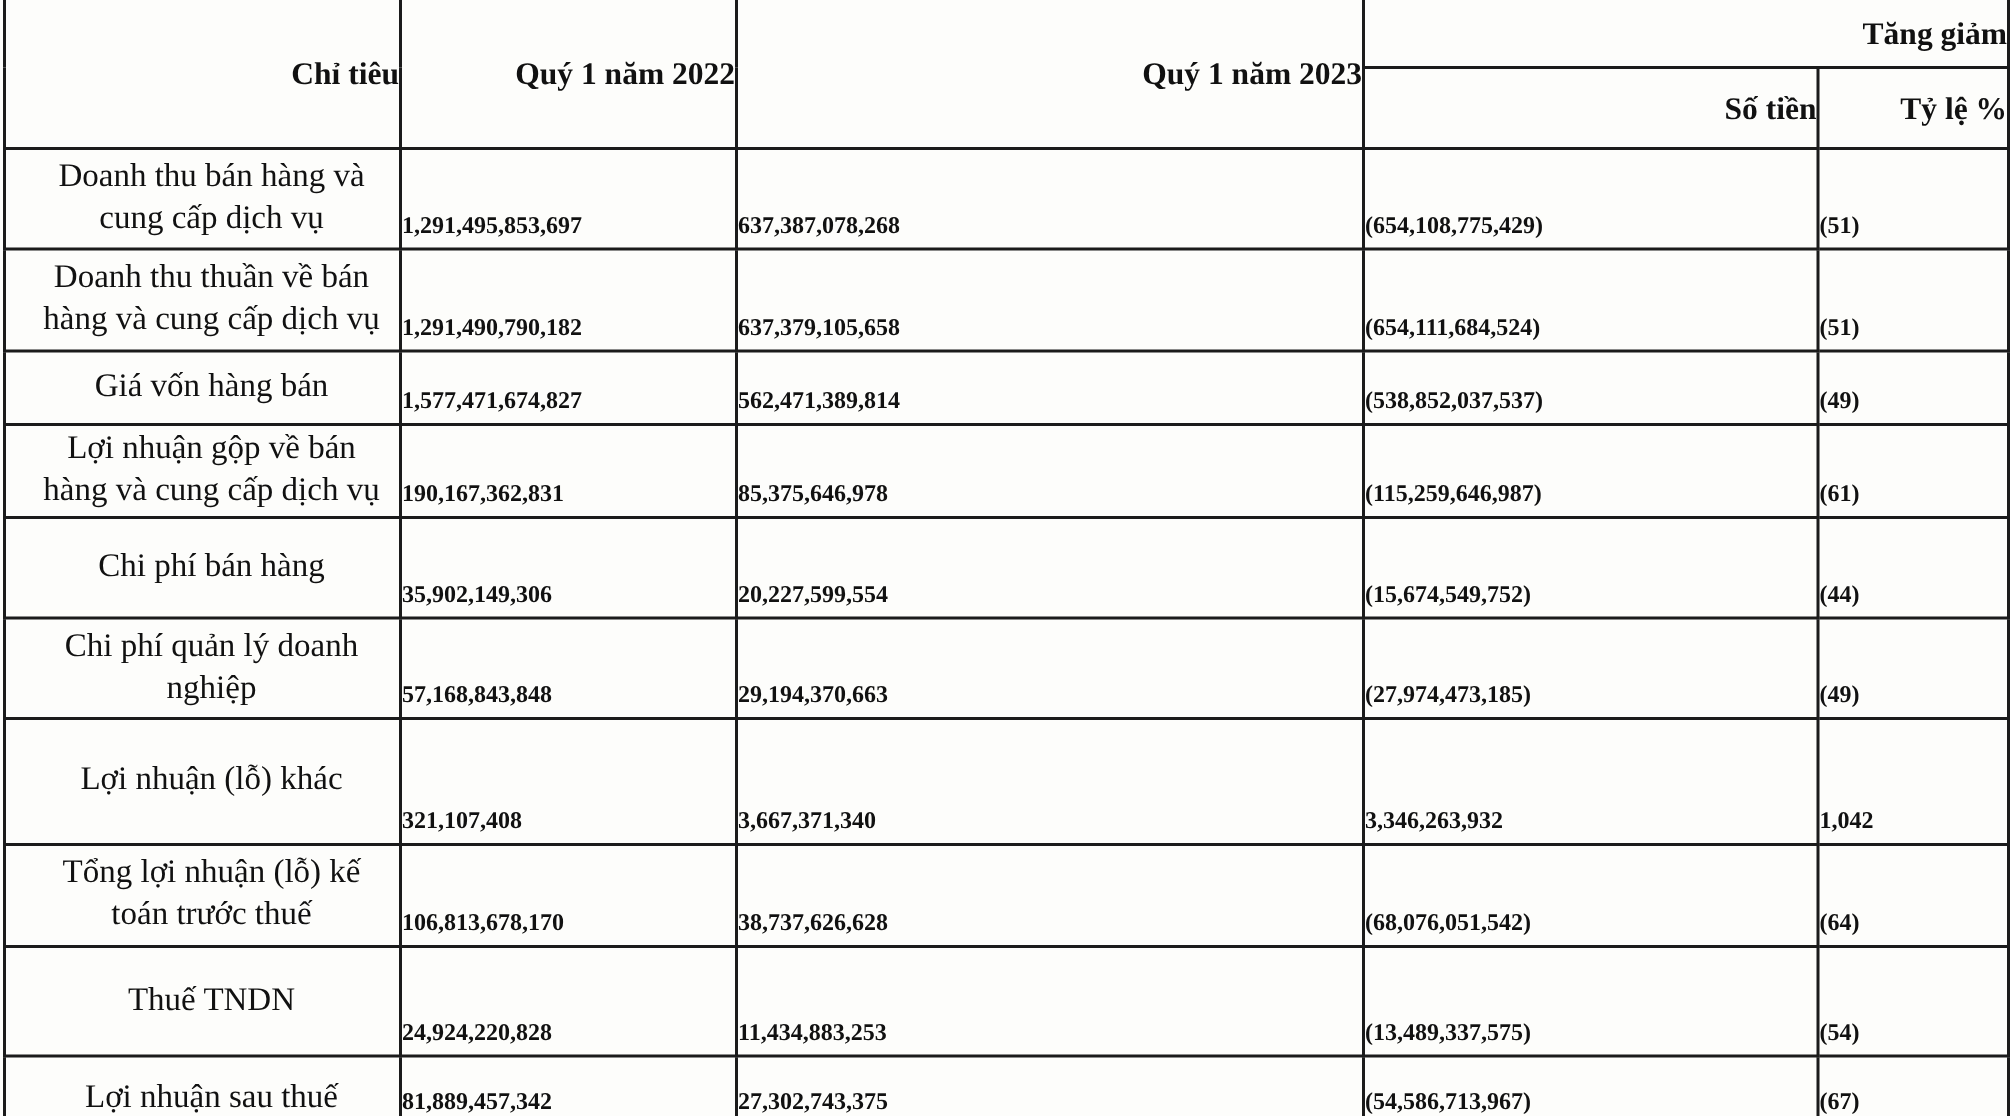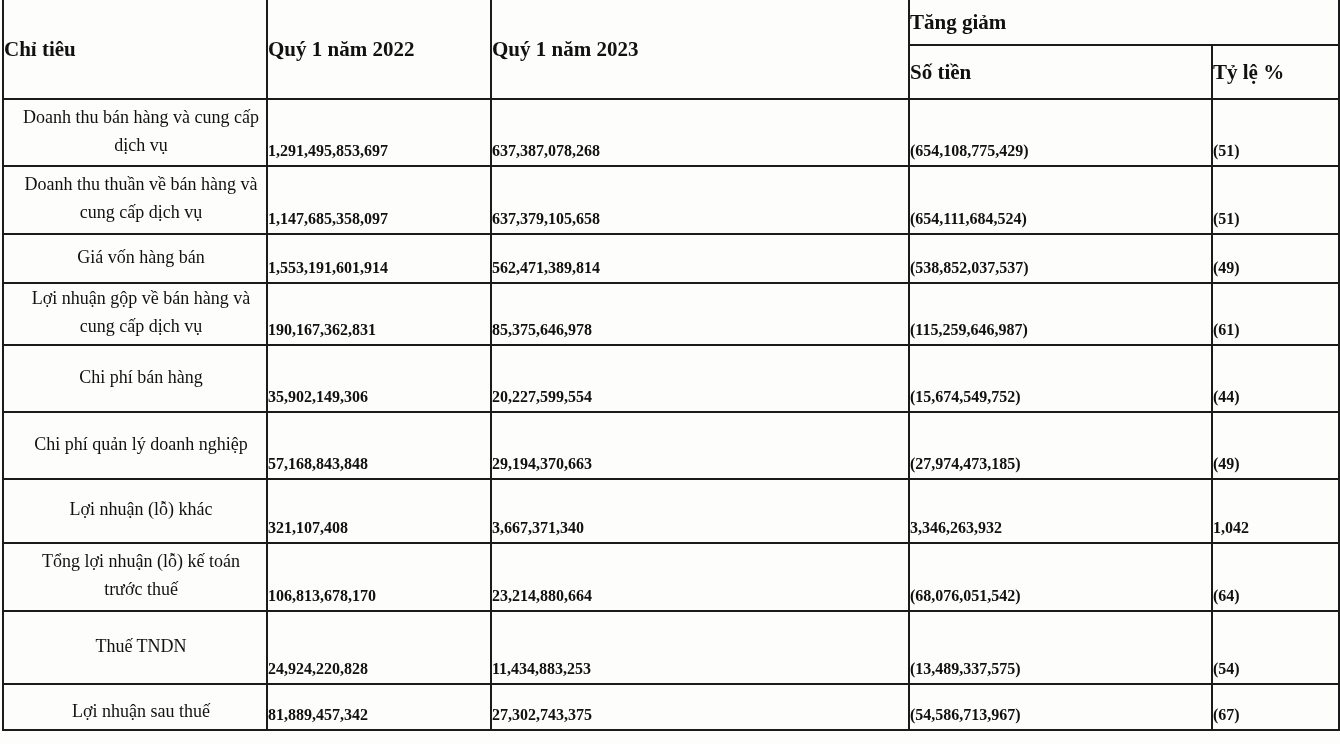--- a/index.html
+++ b/index.html
@@ -1,21 +1,21 @@
 <!DOCTYPE html>
 <html><head>
 <meta charset="utf-8">
 <style>
   html, body { margin:0; padding:0; background:#fdfdfb; }
   body { width:1340px; height:744px; overflow:hidden; position:relative;
          font-family:"Liberation Serif", "DejaVu Serif", serif; color:#111; }
   table { position:absolute; left:2px; top:-2px; border-collapse:collapse; table-layout:fixed; }
   td, th { border:2px solid #1b1b1b; padding:0; }
-  th { font-weight:bold; font-size:21px; text-align:left; vertical-align:middle; }
-  td.label { font-size:18px; text-align:center; vertical-align:middle; line-height:28px; padding:0 6px 4px 18px; }
+  th { font-weight:bold; font-size:21px; text-align:right; vertical-align:middle; }
+  td.label { font-size:22px; text-align:center; vertical-align:middle; line-height:28px; padding:0 6px 4px 18px; }
   td.num { font-size:16px; font-weight:bold; text-align:left; vertical-align:bottom; padding:0 10px 5px 0; }
   td.pct { padding-right:0; }
 </style>
 </head>
 <body>
 
 <table>
   <colgroup>
     <col style="width:264px">
       <col style="width:224px">
@@ -38,28 +38,28 @@
   <tbody>
     <tr style="height:67px">
       <td class="label">Doanh thu bán hàng và cung cấp dịch vụ</td>
       <td class="num">1,291,495,853,697</td>
       <td class="num">637,387,078,268</td>
       <td class="num">(654,108,775,429)</td>
       <td class="num pct">(51)</td>
     </tr>
     <tr style="height:68px">
       <td class="label">Doanh thu thuần về bán hàng và cung cấp dịch vụ</td>
-      <td class="num">1,147,685,358,097</td>
+      <td class="num">1,291,490,790,182</td>
       <td class="num">637,379,105,658</td>
       <td class="num">(654,111,684,524)</td>
       <td class="num pct">(51)</td>
     </tr>
     <tr style="height:49px">
       <td class="label">Giá vốn hàng bán</td>
-      <td class="num">1,553,191,601,914</td>
+      <td class="num">1,577,471,674,827</td>
       <td class="num">562,471,389,814</td>
       <td class="num">(538,852,037,537)</td>
       <td class="num pct">(49)</td>
     </tr>
     <tr style="height:57px">
       <td class="label">Lợi nhuận gộp về bán hàng và cung cấp dịch vụ</td>
       <td class="num">190,167,362,831</td>
       <td class="num">85,375,646,978</td>
       <td class="num">(115,259,646,987)</td>
       <td class="num pct">(61)</td>
@@ -71,31 +71,31 @@
       <td class="num">(15,674,549,752)</td>
       <td class="num pct">(44)</td>
     </tr>
     <tr style="height:67px">
       <td class="label">Chi phí quản lý doanh nghiệp</td>
       <td class="num">57,168,843,848</td>
       <td class="num">29,194,370,663</td>
       <td class="num">(27,974,473,185)</td>
       <td class="num pct">(49)</td>
     </tr>
-    <tr style="height:64px">
+    <tr style="height:84px">
       <td class="label">Lợi nhuận (lỗ) khác</td>
       <td class="num">321,107,408</td>
       <td class="num">3,667,371,340</td>
       <td class="num">3,346,263,932</td>
       <td class="num pct">1,042</td>
     </tr>
     <tr style="height:68px">
       <td class="label">Tổng lợi nhuận (lỗ) kế toán trước thuế</td>
       <td class="num">106,813,678,170</td>
-      <td class="num">23,214,880,664</td>
+      <td class="num">38,737,626,628</td>
       <td class="num">(68,076,051,542)</td>
       <td class="num pct">(64)</td>
     </tr>
     <tr style="height:73px">
       <td class="label">Thuế TNDN</td>
       <td class="num">24,924,220,828</td>
       <td class="num">11,434,883,253</td>
       <td class="num">(13,489,337,575)</td>
       <td class="num pct">(54)</td>
     </tr>

